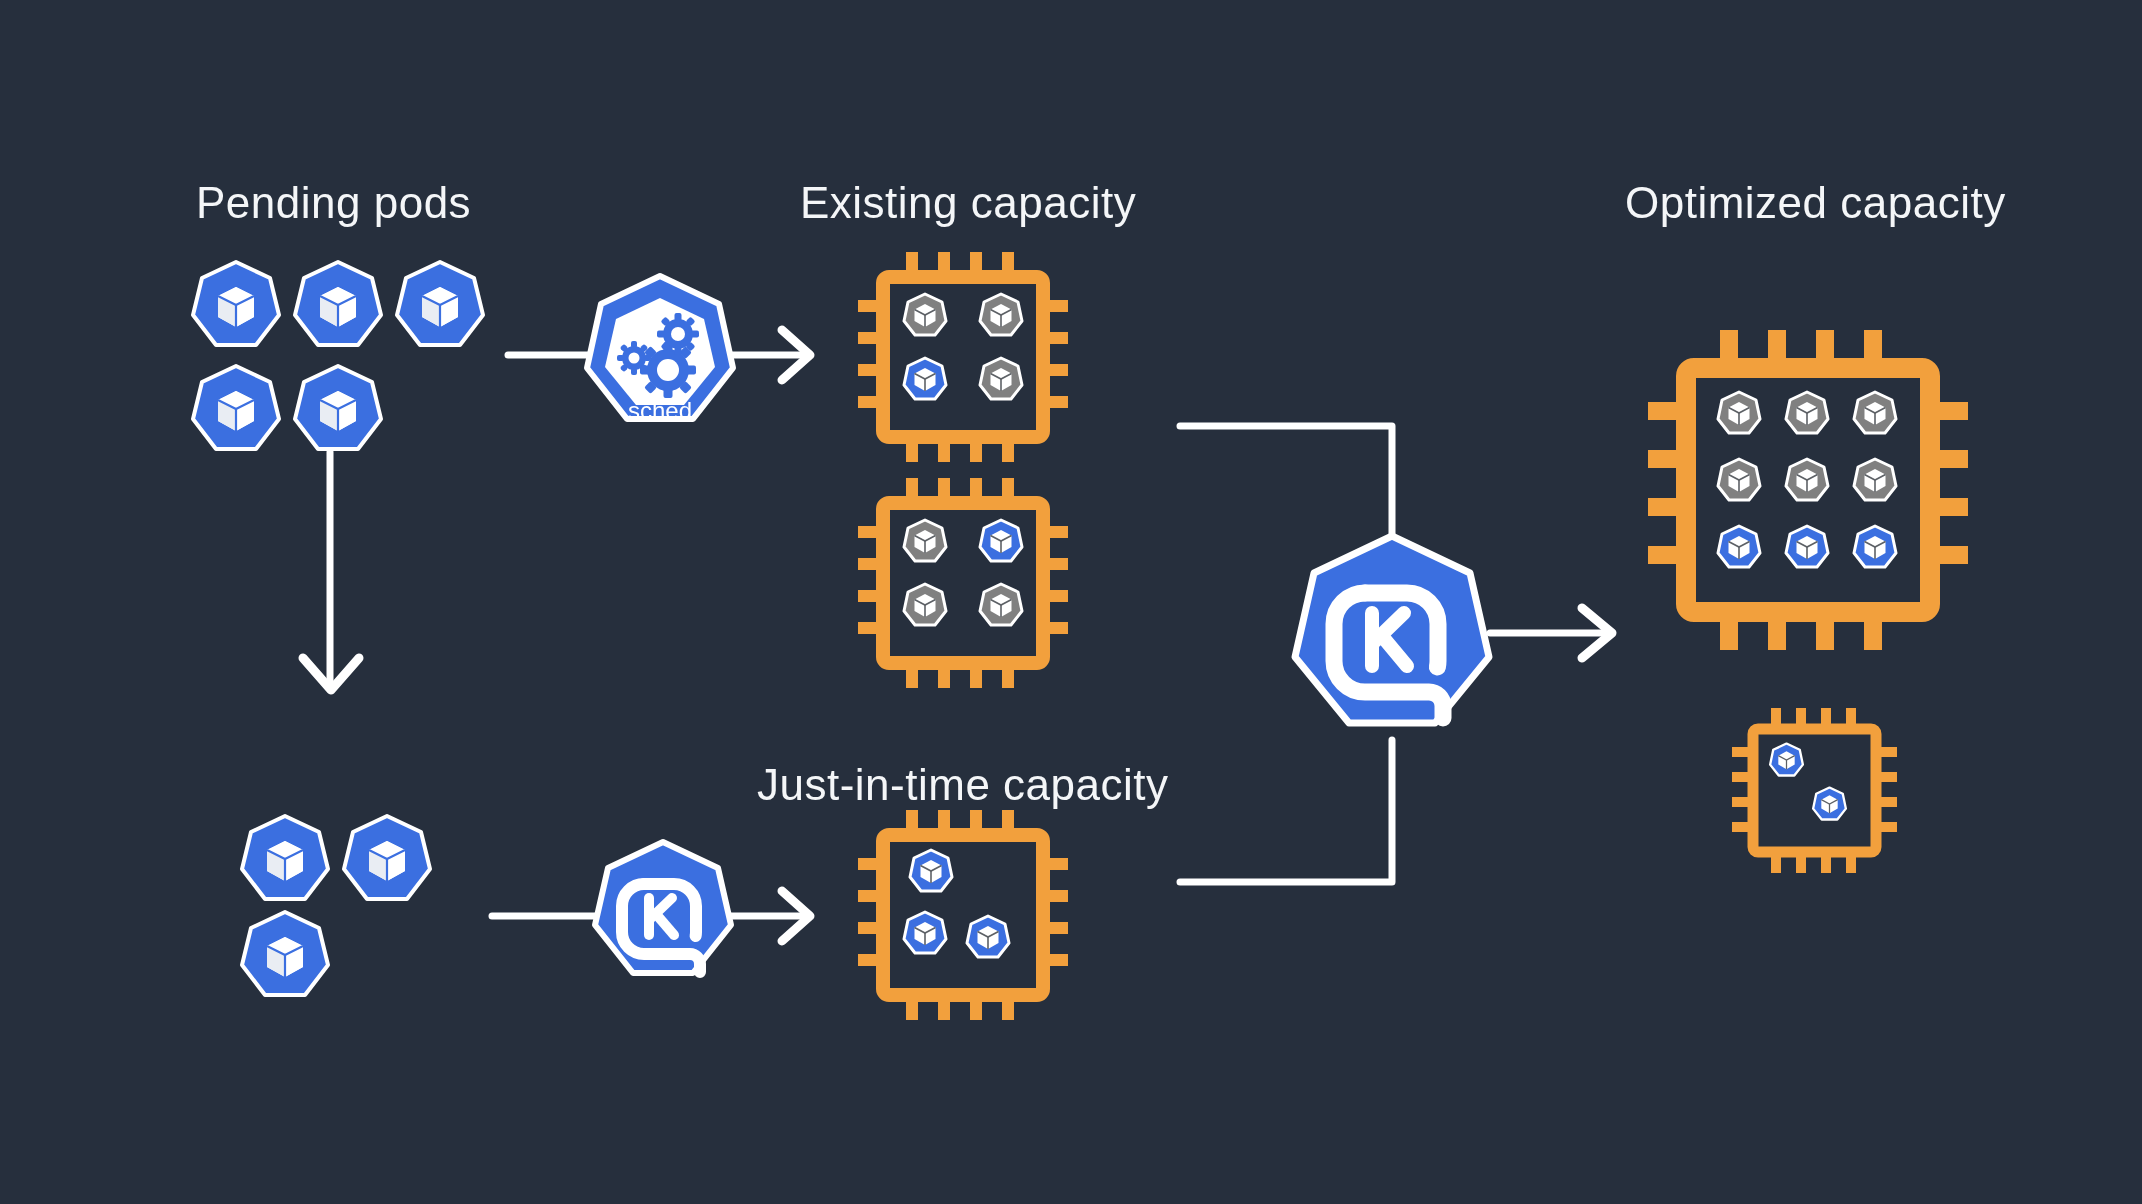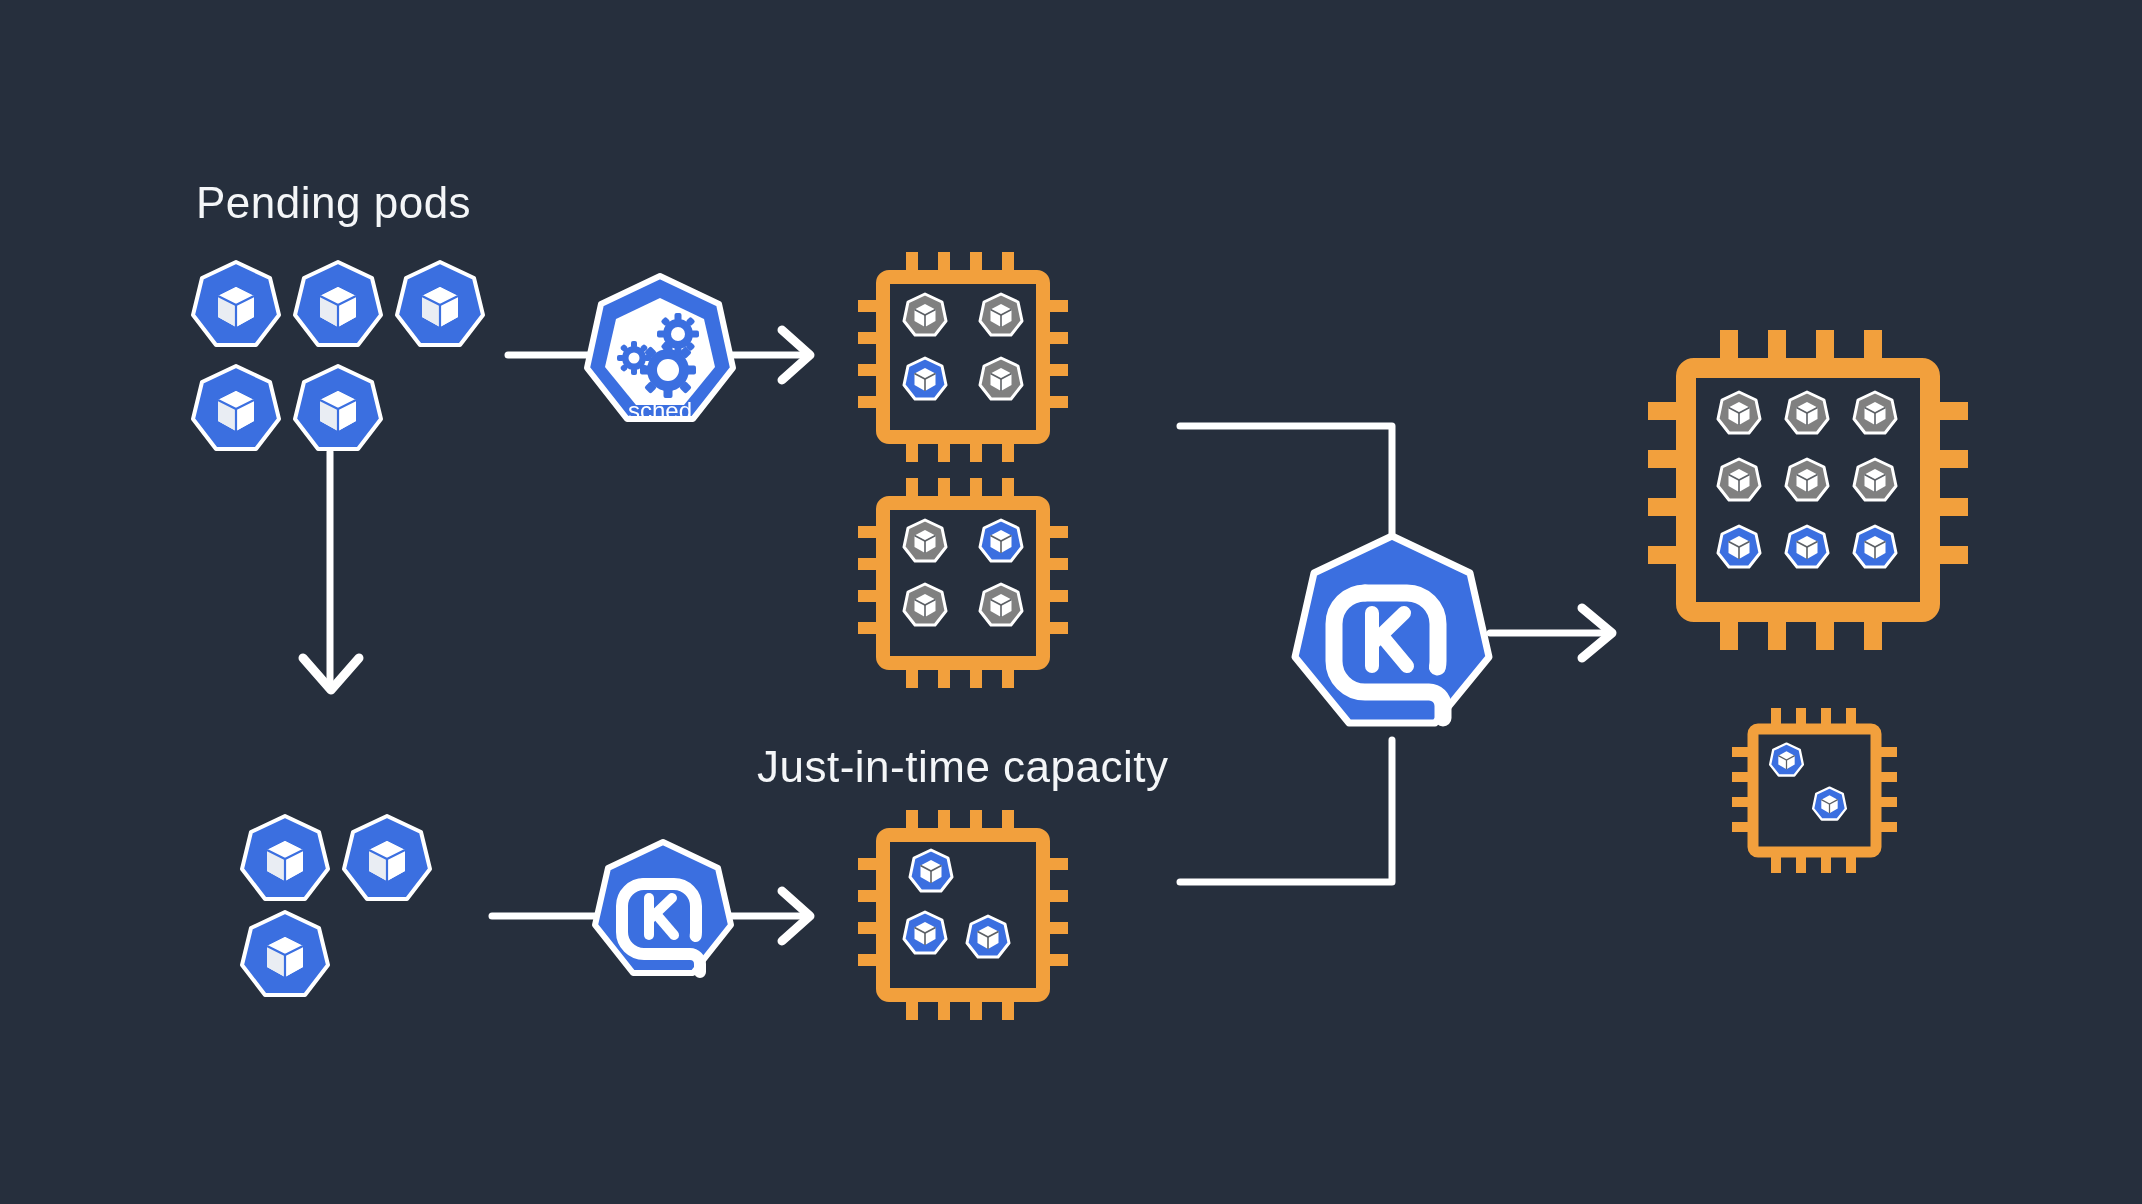--- a/index.html
+++ b/index.html
@@ -22,21 +22,23 @@
   }
   .node{position:absolute;}
   svg{display:block;overflow:visible;}
 </style>
 </head>
 <body>
 
 <div id="stage">
 
   <div class="label" style="left:196px;top:178px;">Pending pods</div>
-  <div class="label" style="left:757px;top:742px;">Just-in-time capacity</div>
+  <div class="label" style="left:800px;top:178px;">Existing capacity</div>
+  <div class="label" style="left:1625px;top:178px;">Optimized capacity</div>
+  <div class="label" style="left:757px;top:760px;">Just-in-time capacity</div>
 
   <div class="node" style="left:0;top:0;width:2142px;height:1204px;pointer-events:none;">
     <svg width="2142" height="1204" viewBox="0 0 2142 1204">
       <g stroke="#ffffff" stroke-width="7" fill="none" stroke-linecap="round" stroke-linejoin="round">
 
         <g>
           <line x1="508" y1="355" x2="808" y2="355"></line>
           <polyline points="782,330 810,355 782,380" stroke-width="9"></polyline>
         </g>
 

